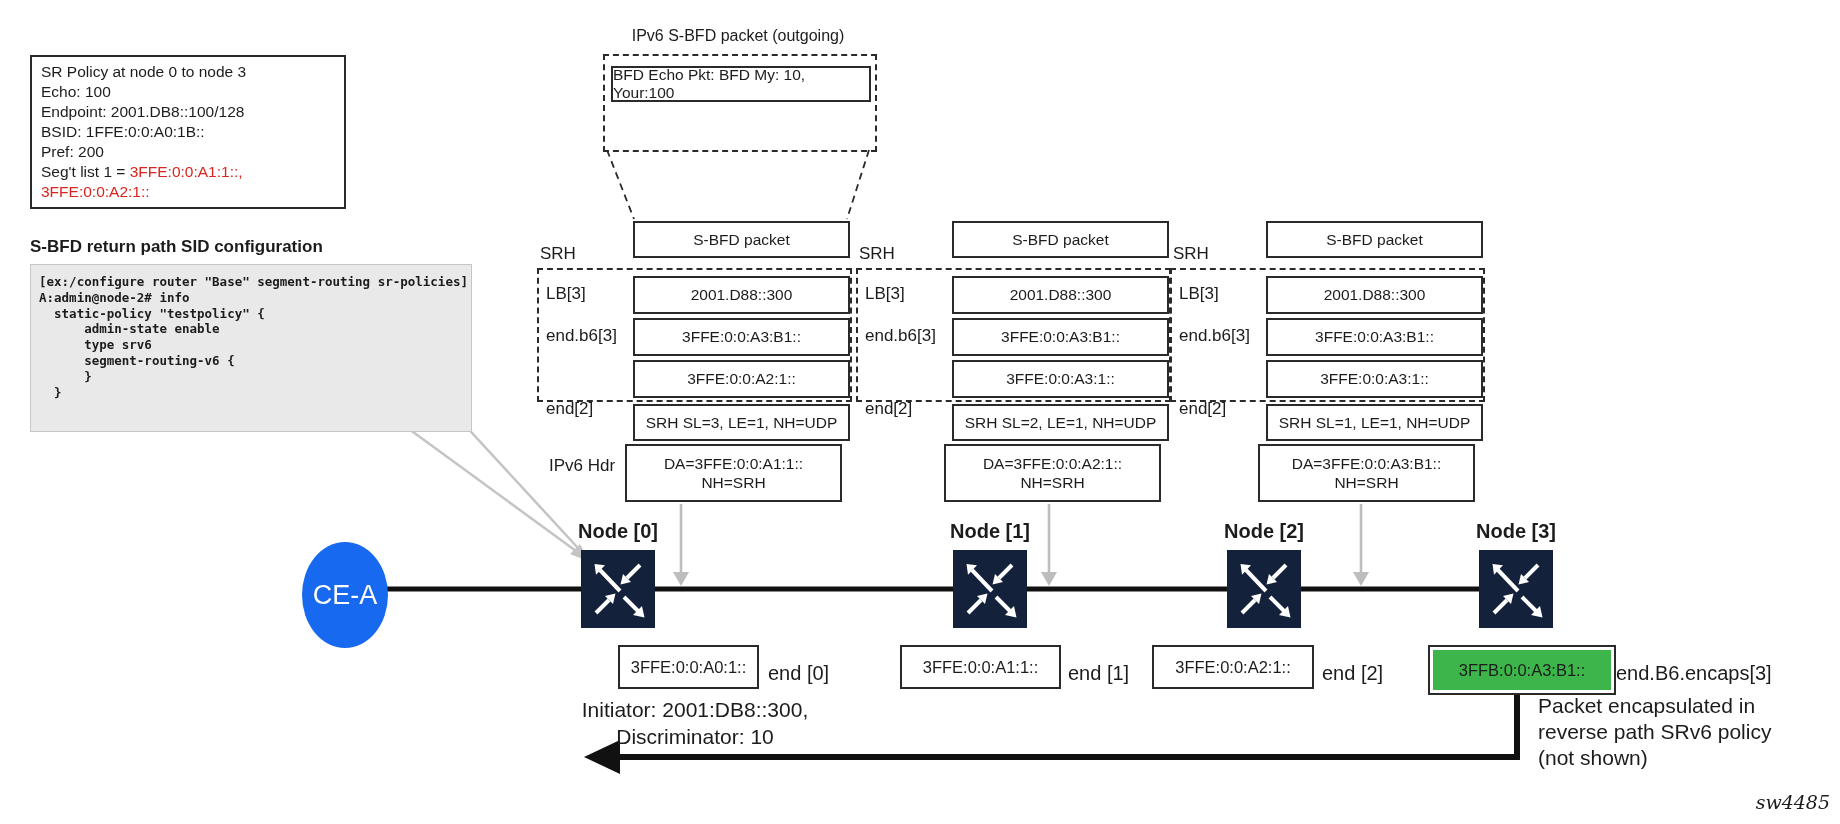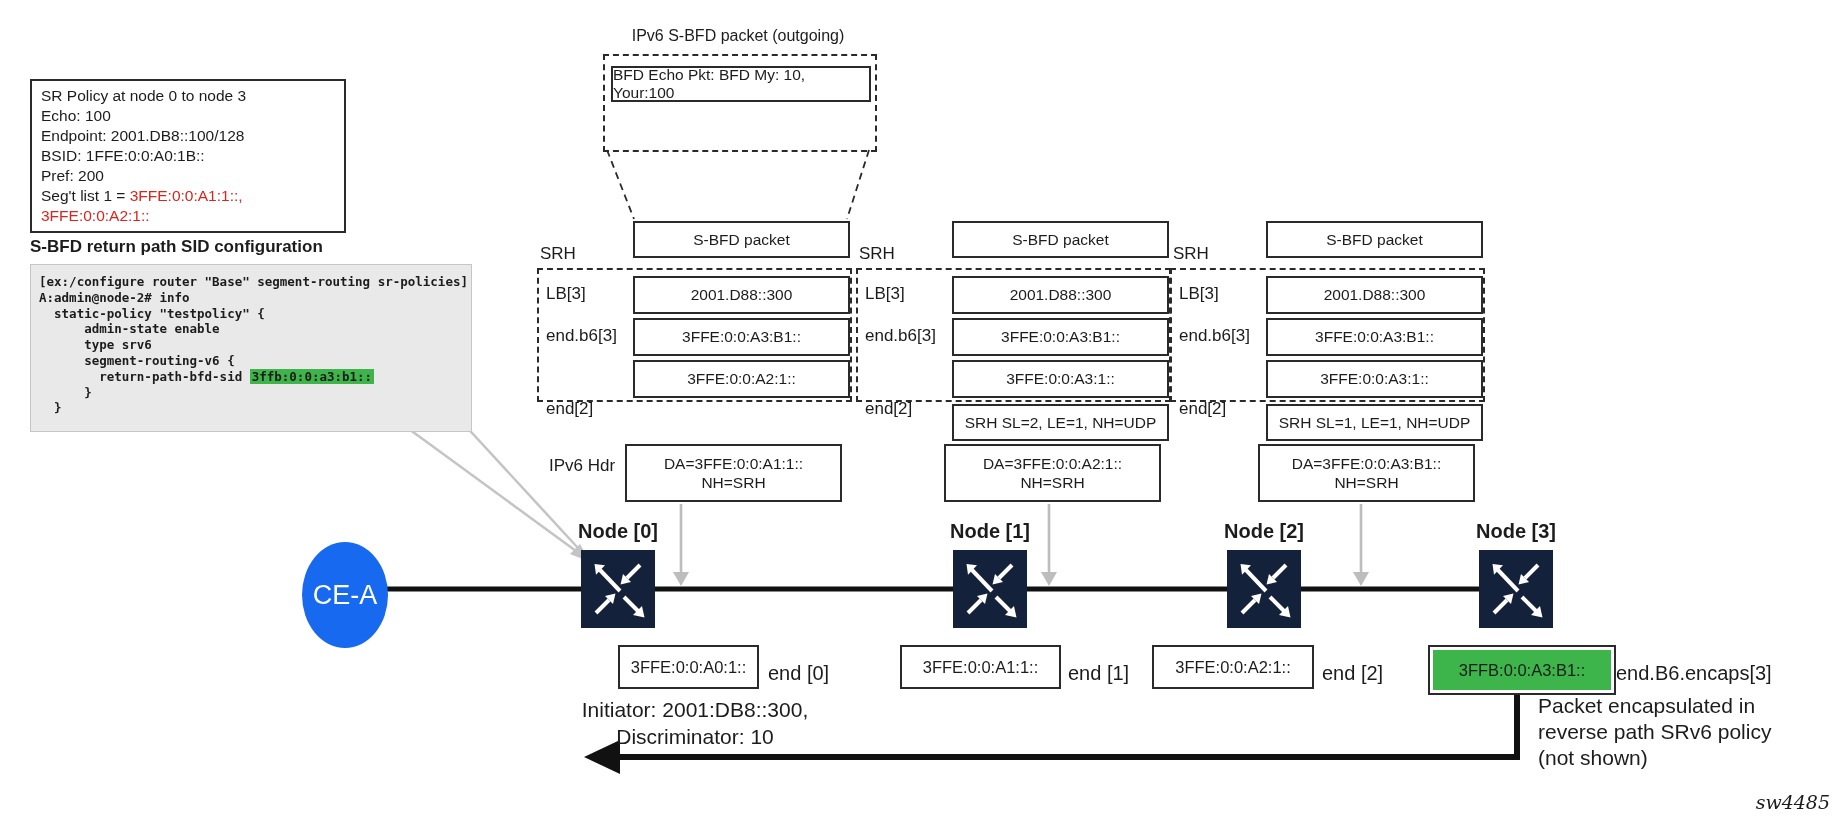--- a/index.html
+++ b/index.html
@@ -6,21 +6,21 @@
   .canvas{
     position:relative;width:1840px;height:824px;overflow:hidden;
     font-family:"Liberation Sans", sans-serif;color:#1c1c1c;background:#ffffff;
   }
   .abs{position:absolute;}
   svg.layer{position:absolute;left:0;top:0;z-index:1;}
 
   
   .policy-box{
     left:30px;top:55px;width:294px;border:2px solid #2a2a2a;background:#fff;
-    padding:5px 9px;font-size:15.5px;line-height:20px;z-index:2;margin-top:24px;
+    padding:5px 9px;font-size:15.5px;line-height:20px;z-index:2;
   }
   .policy-red{color:#d9251d;}
 
   
   .cfg-heading{left:30px;top:237px;font-size:17px;font-weight:bold;z-index:2;}
   .code-block{
     left:30px;top:264px;width:432px;height:157px;background:#e9e9e9;
     border:1px solid #c6c6c6;padding:9px 0 0 8px;z-index:2;
     font-family:"DejaVu Sans Mono", monospace;font-weight:bold;
     font-size:12.5px;line-height:15.8px;
@@ -112,39 +112,39 @@
   </div>
 
   <div class="abs cfg-heading">S-BFD return path SID configuration</div>
   <div class="abs code-block">
     <div class="code-line">[ex:/configure router "Base" segment-routing sr-policies]</div>
     <div class="code-line">A:admin@node-2# info</div>
     <div class="code-line">  static-policy "testpolicy" {</div>
     <div class="code-line">      admin-state enable</div>
     <div class="code-line">      type srv6</div>
     <div class="code-line">      segment-routing-v6 {</div>
-    <div class="code-line"><span>        return-path-bfd-sid </span><span class="sid-green">3ffb:0:0:a3:b1::</span></div>
     <div class="code-line">      }</div>
     <div class="code-line">  }</div>
   </div>
 
   <div class="abs out-title">IPv6 S-BFD packet (outgoing)</div>
   <div class="abs out-dashed"></div>
   <div class="abs out-row out-row1">BFD Echo Pkt: BFD My: 10, Your:100</div>
 
   <div class="stack s1">
     <div class="pkt-box bx">S-BFD packet</div>
     <div class="srh-label">SRH</div>
     <div class="srh-dashed"></div>
     <div class="row-label rl0">LB[3]</div>
     <div class="row-label rl1">end.b6[3]</div>
     <div class="row-label rl2">end[2]</div>
     <div class="val-box vb0 bx">2001.D88::300</div>
     <div class="val-box vb1 bx">3FFE:0:0:A3:B1::</div>
     <div class="val-box vb2 bx">3FFE:0:0:A2:1::</div>
+    <div class="sl-box bx">SRH SL=3, LE=1, NH=UDP</div>
     <div class="da-box bx">
       <div>DA=3FFE:0:0:A1:1::</div>
       <div>NH=SRH</div>
     </div>
   </div>
   <div class="abs ipv6-label">IPv6 Hdr</div>
 
   <div class="stack s2">
     <div class="pkt-box bx">S-BFD packet</div>
     <div class="srh-label">SRH</div>

